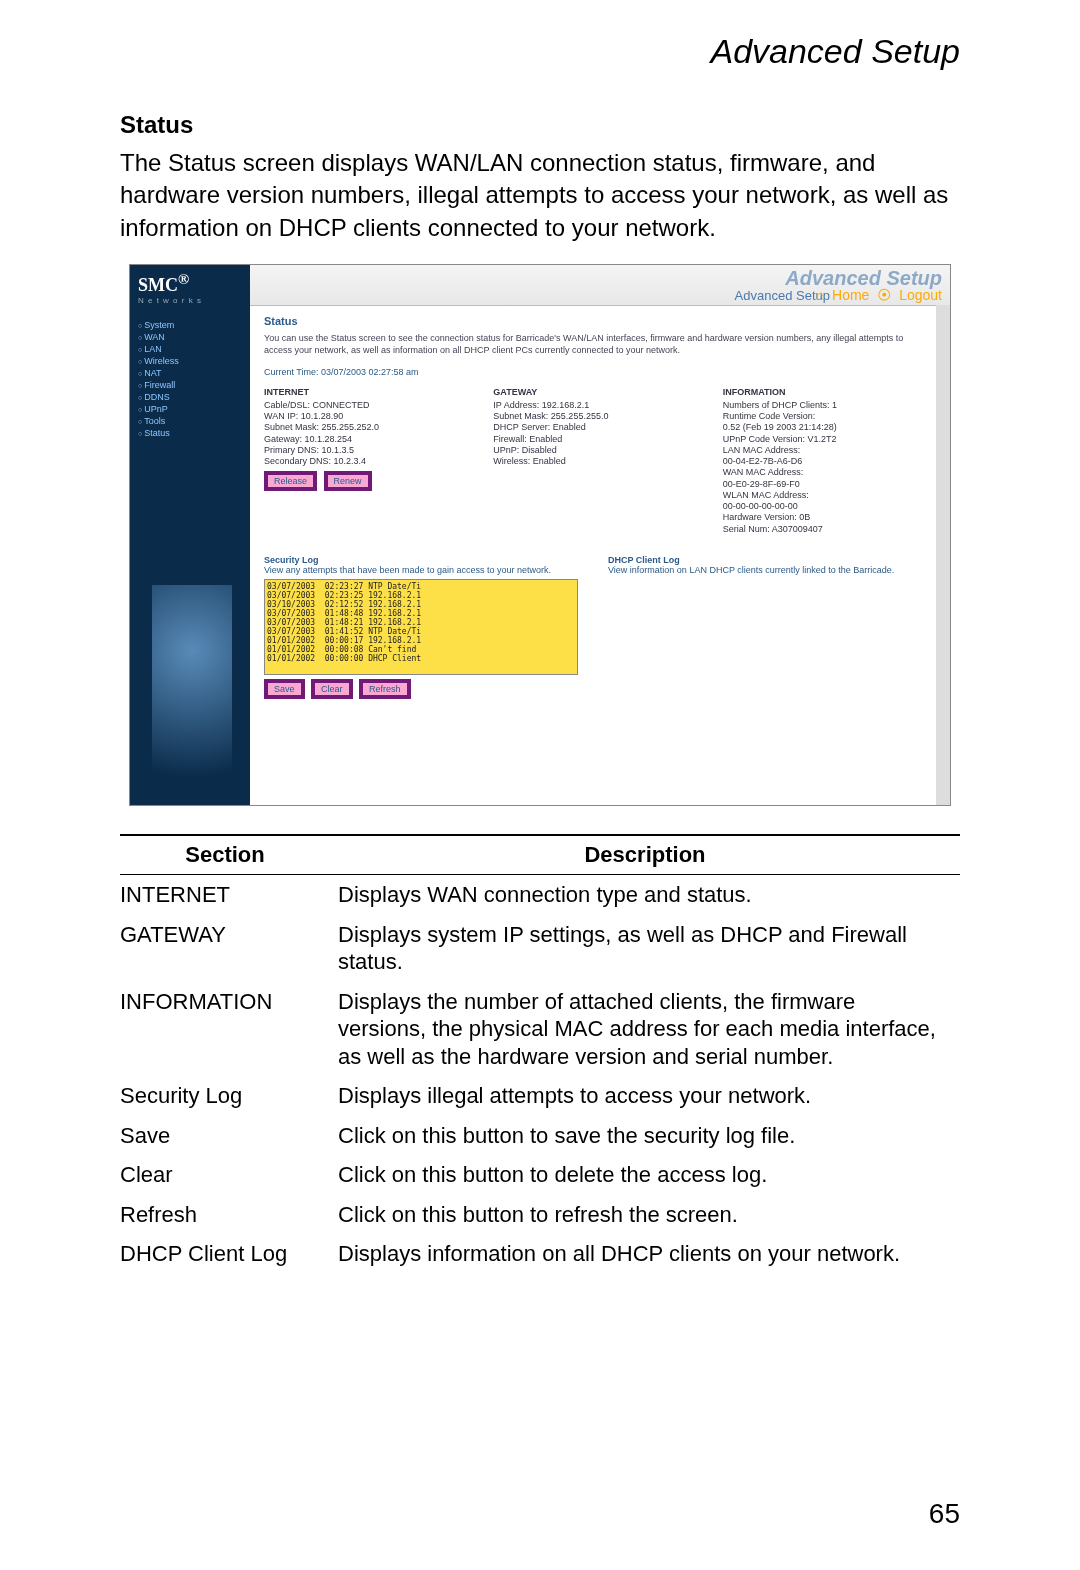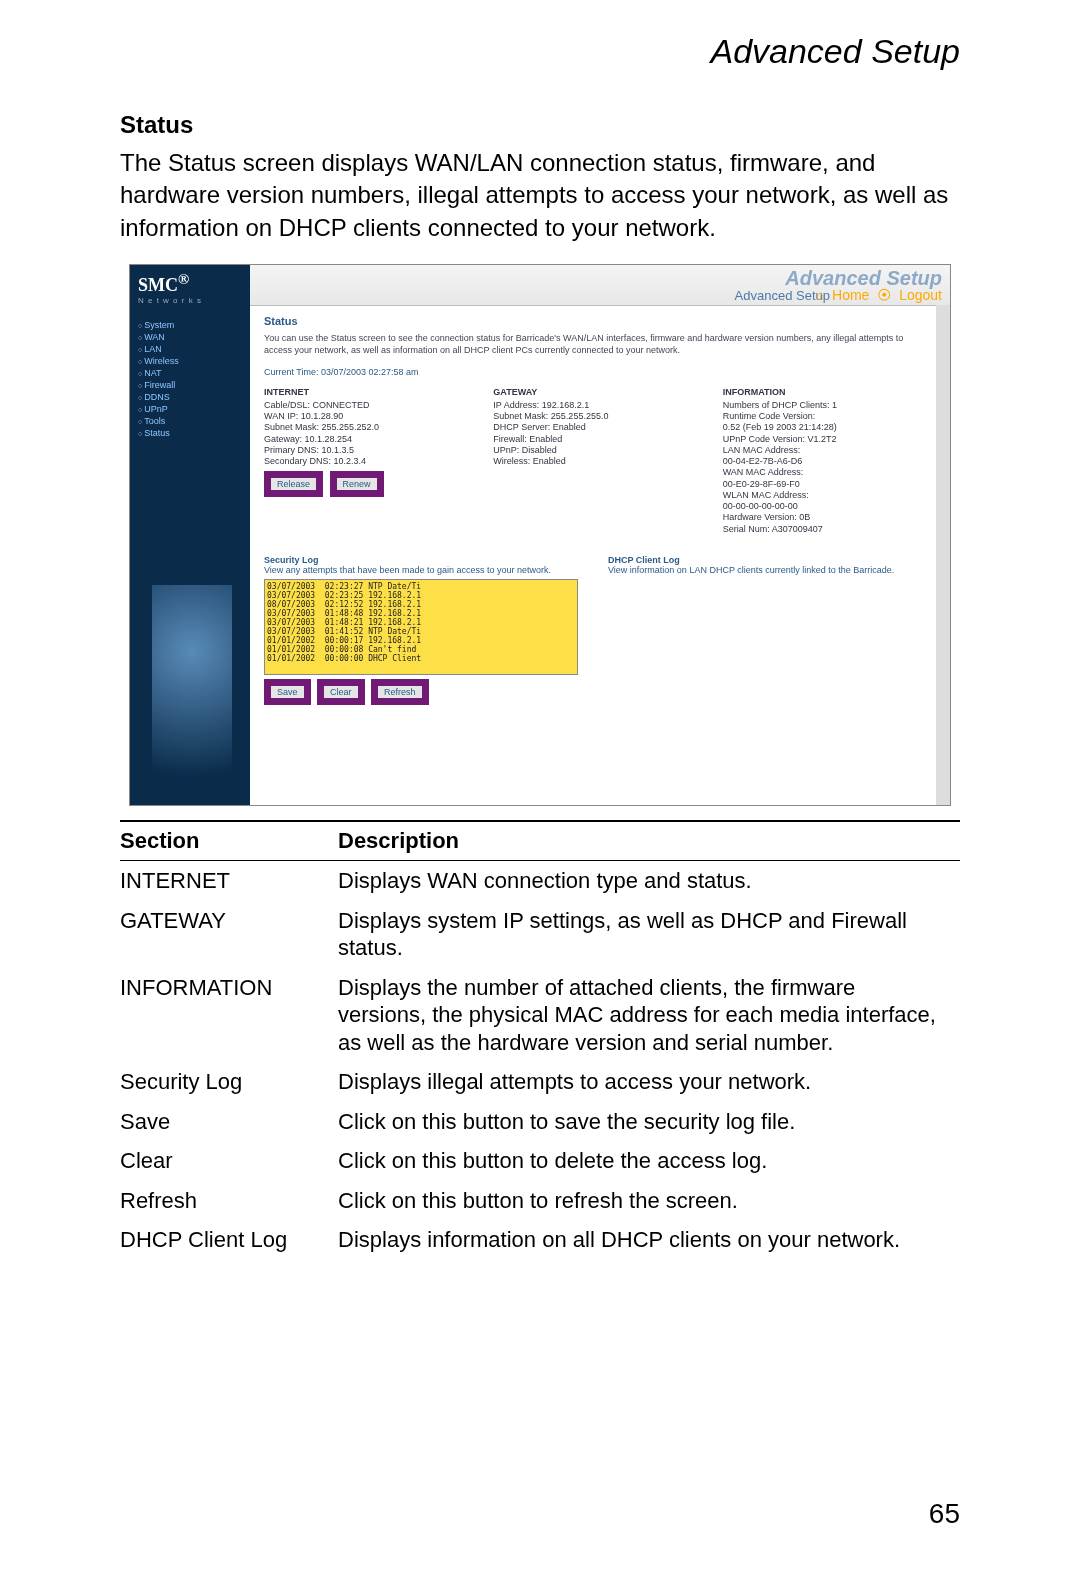--- a/index.html
+++ b/index.html
@@ -1,52 +1,52 @@
 <!DOCTYPE html>
 <html><head>
 <meta charset="utf-8">
 <style>
   html,body{margin:0;padding:0;background:#fff;font-family:Arial,Helvetica,sans-serif;color:#000}
   .page{width:1080px;height:1570px;margin:0 auto;position:relative;box-sizing:border-box;padding:32px 120px 0 120px}
   .hdr-title{font-size:34px;font-style:italic;text-align:right;margin-bottom:40px;font-family:Arial,Helvetica,sans-serif}
   .sec-heading{font-weight:bold;font-size:24px;margin-bottom:8px}
   .intro{font-size:24px;line-height:1.35;margin-bottom:20px}
-  .screenshot{width:820px;height:540px;border:1px solid #888;margin:0 auto 14px auto;background:#fff;position:relative;font-size:9px;color:#334}
+  .screenshot{width:820px;height:540px;border:1px solid #888;margin:0 auto 28px auto;background:#fff;position:relative;font-size:9px;color:#334}
   .ss-dark{position:absolute;left:0;top:0;bottom:0;width:120px;background:#0a2b4a}
   .ss-dark .logo{color:#fff;font-weight:bold;font-size:18px;padding:6px 8px 0 8px;font-family:'Times New Roman',serif}
   .ss-dark .logo-sub{color:#9ab;font-size:8px;padding:0 8px 8px 8px;letter-spacing:1px}
   .ss-nav{padding:6px 4px}
   .ss-nav div{color:#8fc6ff;font-size:9px;padding:1px 4px;cursor:pointer}
   .ss-nav div::before{content:"○ ";font-size:7px}
   .ss-topbar{position:absolute;left:120px;right:0;top:0;height:40px;background:linear-gradient(#f4f4f4,#e8e8e8);border-bottom:1px solid #bbb}
   .ss-topbar .adv{position:absolute;right:8px;top:2px;color:#4a7aad;font-size:20px;font-style:italic;font-weight:bold;opacity:.6}
   .ss-topbar .adv2{position:absolute;right:8px;bottom:2px;color:#4a7aad;font-size:13px}
   .ss-topbar .links{position:absolute;right:8px;bottom:2px;font-size:14px}
   .ss-topbar .links span{color:#fa0;margin-left:4px}
   .ss-body{position:absolute;left:120px;right:14px;top:40px;bottom:0;overflow:hidden;padding:10px 14px;color:#2a5a88}
   .ss-body .status-title{color:#2a5a88;font-weight:bold;font-size:11px;margin-bottom:6px}
   .ss-body .status-desc{color:#445;font-size:9px;line-height:1.3;margin-bottom:10px}
   .ss-body .curtime{color:#2a5a88;font-size:9px;margin-bottom:10px}
   .ss-cols{display:flex;gap:30px;margin-bottom:20px}
   .ss-col{flex:1}
   .ss-col-h{color:#2a5a88;font-weight:bold;font-size:9px;margin-bottom:2px}
   .ss-col div{font-size:9px;color:#334;line-height:1.25}
-  .ss-btn{display:inline-block;border:7px solid #701a75;background:#e5e5e5;padding:1px 6px;font-size:9px;margin-top:4px;margin-right:4px}
+  .ss-btn{display:inline-block;border:4px solid #701a75;background:#f9a8d4;padding:1px 6px;font-size:9px;margin-top:4px;margin-right:4px}
   .ss-logs{display:flex;gap:30px}
   .ss-log{flex:1}
   .ss-log-h{color:#2a5a88;font-weight:bold;font-size:9px}
   .ss-log-d{color:#2a5a88;font-size:9px;margin-bottom:4px}
   .ss-log-box{border:1px solid #888;background:#fde047;height:90px;font-family:monospace;font-size:8px;color:#222;overflow:hidden;padding:2px;position:relative}
   .ss-log-box .sline{white-space:pre}
   .ss-scroll-v{position:absolute;right:0;top:40px;bottom:0;width:14px;background:#ddd}
   .ss-person{position:absolute;left:22px;bottom:0;width:80px;height:220px;background:radial-gradient(circle at 50% 30%, #7ab4e8 0%, #0a2b4a 80%);opacity:.7}
   .after-ss{font-size:24px;margin:20px 0 18px 0}
   table.desc{width:100%;border-collapse:collapse;font-size:22px}
   table.desc thead tr{border-top:2px solid #000;border-bottom:1px solid #000}
-  table.desc th{text-align:left;font-weight:bold;padding:6px 8px 6px 0}
+  table.desc th{text-align:center;font-weight:bold;padding:6px 8px 6px 0}
   table.desc td{vertical-align:top;padding:6px 18px 6px 0;line-height:1.25}
   table.desc td:first-child{width:200px}
   .page-num{position:absolute;right:120px;bottom:40px;font-size:28px}
 </style>
 </head>
 <body>
 
 <div class="page">
   <div class="hdr-title">Advanced Setup</div>
 
@@ -126,21 +126,21 @@
         </div>
       </div>
 
       <div class="ss-logs">
         <div class="ss-log">
           <div class="ss-log-h">Security Log</div>
           <div class="ss-log-d">View any attempts that have been made to gain access to your network.</div>
           <div class="ss-log-box">
             <div class="sline">03/07/2003  02:23:27 NTP Date/Ti</div>
             <div class="sline">03/07/2003  02:23:25 192.168.2.1</div>
-            <div class="sline">08/07/2003  02:12:52 192.168.2.1</div>
+            <div class="sline">03/10/2003  02:12:52 192.168.2.1</div>
             <div class="sline">03/07/2003  01:48:48 192.168.2.1</div>
             <div class="sline">03/07/2003  01:48:21 192.168.2.1</div>
             <div class="sline">03/07/2003  01:41:52 NTP Date/Ti</div>
             <div class="sline">01/01/2002  00:00:17 192.168.2.1</div>
             <div class="sline">01/01/2002  00:00:08 Can't find</div>
             <div class="sline">01/01/2002  00:00:00 DHCP Client</div>
           </div>
           <span class="ss-btn">Save</span>
           <span class="ss-btn">Clear</span>
           <span class="ss-btn">Refresh</span>

